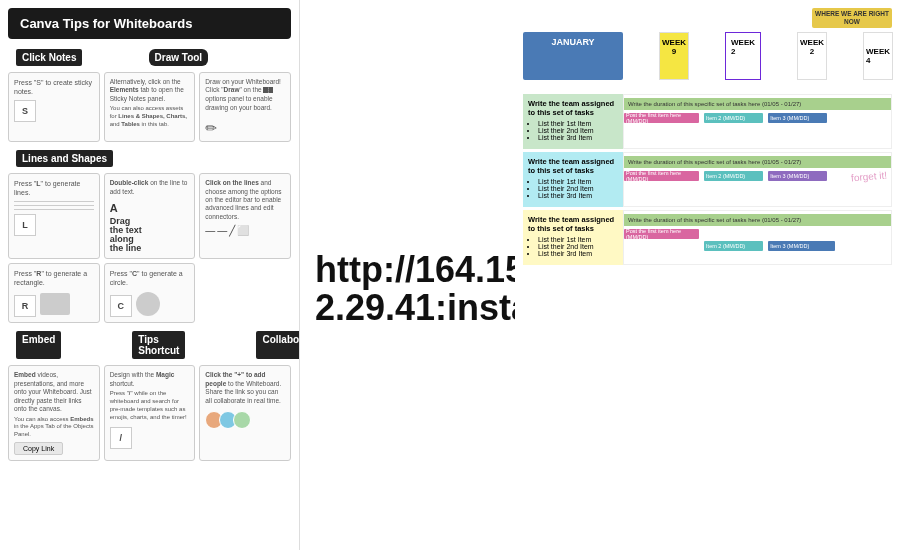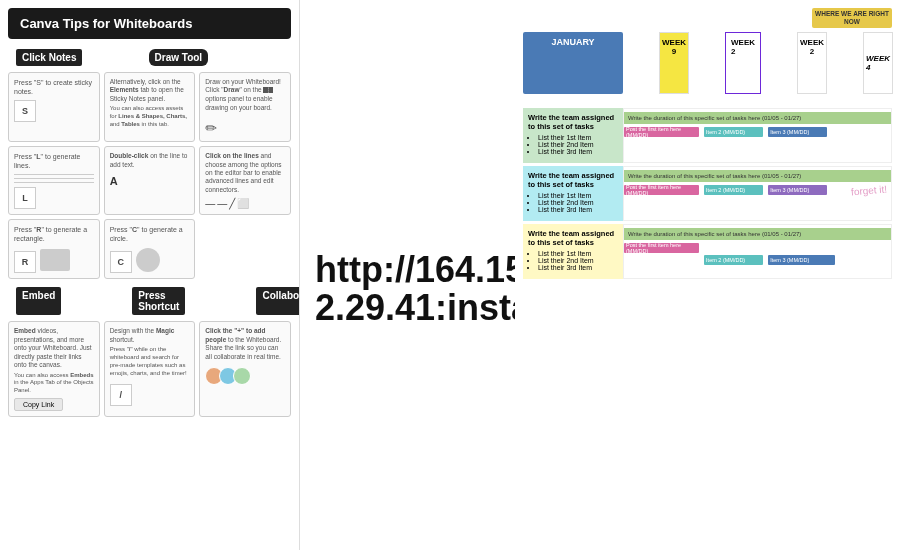--- a/index.html
+++ b/index.html
@@ -212,34 +212,38 @@
     <div class="card">
       <div class="card-text" style="font-size:6.5px;">Alternatively, click on the <strong>Elements</strong> tab to open the Sticky Notes panel.</div>
       <div class="card-text" style="font-size:6px; margin-top:2px;">You can also access assets for <strong>Lines &amp; Shapes, Charts,</strong> and <strong>Tables</strong> in this tab.</div>
     </div>
     <div class="card">
       <div class="card-text" style="font-size:6.5px;">Draw on your Whiteboard! Click "<strong>Draw</strong>" on the <span style="background:#555;color:#fff;padding:0 2px;font-size:6px;">⋮</span> options panel to enable drawing on your board.</div>
       <div class="pencil-icon">✏</div>
     </div>
   </div>
 
+  <div style="margin: 2px 8px 3px 8px;">
+    <span class="section-header">Lines and Shapes</span>
+  </div>
 
   <div class="card-row">
     <div class="card">
       <div class="card-text">Press "<strong>L</strong>" to generate lines.</div>
       <div class="card-lines">
           <div></div>
           <div></div>
           <div></div>
         </div>
       <div class="icon-box">L</div>
     </div>
     <div class="card">
       <div class="card-text" style="font-size:6.5px;"><strong>Double-click</strong> on the line to add text.</div>
       <div class="card-text-block" style="margin-top:6px; font-size:11px;">A</div>
+      <div class="card-text-block" style="font-size:9px; line-height:1; margin-top:2px;">Drag<br>the text<br>along<br>the line</div>
     </div>
     <div class="card">
       <div class="card-text" style="font-size:6.5px;"><strong>Click on the lines</strong> and choose among the options on the editor bar to enable advanced lines and edit connectors.</div>
       <div style="display:flex; gap:2px; margin-top:4px;">
         <span style="font-size:10px;">—</span>
         <span style="font-size:10px;">—</span>
         <span style="font-size:10px;">╱</span>
         <span style="font-size:10px;">⬜</span>
       </div>
     </div>
@@ -258,21 +262,21 @@
       <div style="display:flex; align-items:center; gap:4px; margin-top:4px;">
         <div class="icon-box">C</div>
         <div style="width:24px;height:24px;background:#ccc;border-radius:50%;"></div>
       </div>
     </div>
     <div class="card" style="visibility:hidden;"></div>
   </div>
 
   <div style="margin: 2px 8px 3px 8px; display:flex; gap:55px;">
     <span class="section-header">Embed</span>
-    <span class="section-header">Press Shortcut</span>
+    <span class="section-header">Tips Shortcut</span>
     <span class="section-header">Collaborate</span>
   </div>
 
   <div class="card-row">
     <div class="card">
       <div class="card-text" style="font-size:6.5px;"><strong>Embed</strong> videos, presentations, and more onto your Whiteboard. Just directly paste their links onto the canvas.</div>
       <div class="card-text" style="font-size:6px; margin-top:2px;">You can also access <strong>Embeds</strong> in the Apps Tab of the Objects Panel.</div>
       <button class="embed-code-btn">Copy Link</button>
     </div>
     <div class="card">
@@ -311,21 +315,21 @@
       <div style="grid-column: span 4; display:flex; justify-content:flex-end; margin-bottom:2px;">
         <div class="where-badge" style="max-width:80px; text-align:center;">WHERE WE ARE RIGHT NOW</div>
       </div>
     </div>
 
     <div style="display:grid; grid-template-columns: 100px repeat(4,1fr); margin-bottom:14px;gap:36px;">
       <div style="background:#4a7ab5; color:#fff; font-weight:bold; text-align:center; font-size:9px; padding:5px 2px; border-radius:2px;">JANUARY</div>
       <div style="background:#f5e642; font-weight:bold; text-align:center; font-size:8px; padding:5px 2px; border:1px solid #ddd;">WEEK 9</div>
       <div style="font-weight:bold; text-align:left; font-size:8px; padding:5px 5px; border:1px solid #6d28d9;">WEEK 2</div>
       <div style="font-weight:bold; text-align:center; font-size:8px; padding:5px 2px; border:1px solid #ddd;">WEEK 2</div>
-      <div style="font-weight:bold; text-align:left; font-size:8px; padding:21px 2px; border:1px solid #ddd;font-style:italic;">WEEK 4</div>
+      <div style="font-weight:bold; text-align:left; font-size:8px; padding:14px 2px; border:1px solid #ddd;">WEEK 4</div>
     </div>
 
     <div style="display:grid; grid-template-columns: 100px repeat(4,1fr); margin-bottom:3px;">
       <div style="background:#c8e6c9; padding:5px; font-size:7px;">
         <strong style="font-size:7.5px;">Write the team assigned to this set of tasks</strong>
         <ul style="padding-left:10px; margin-top:3px;">
           <li>List their 1st Item</li>
           <li>List their 2nd Item</li>
           <li>List their 3rd Item</li>
         </ul>

